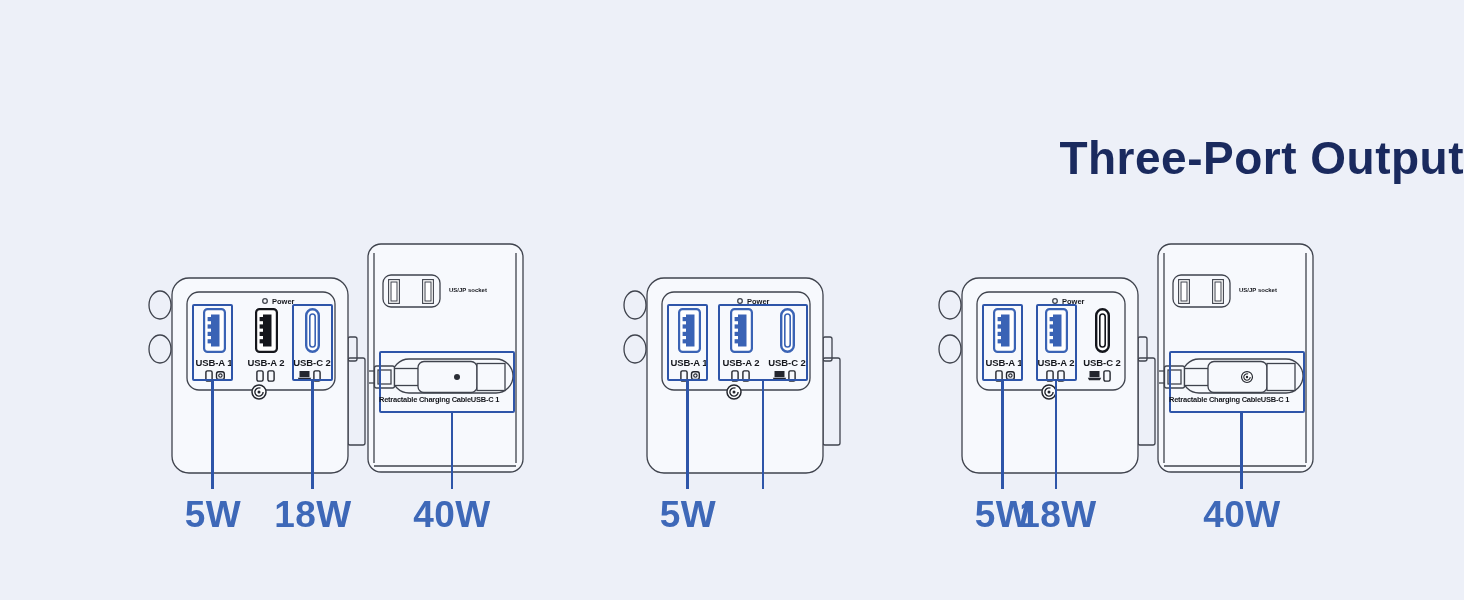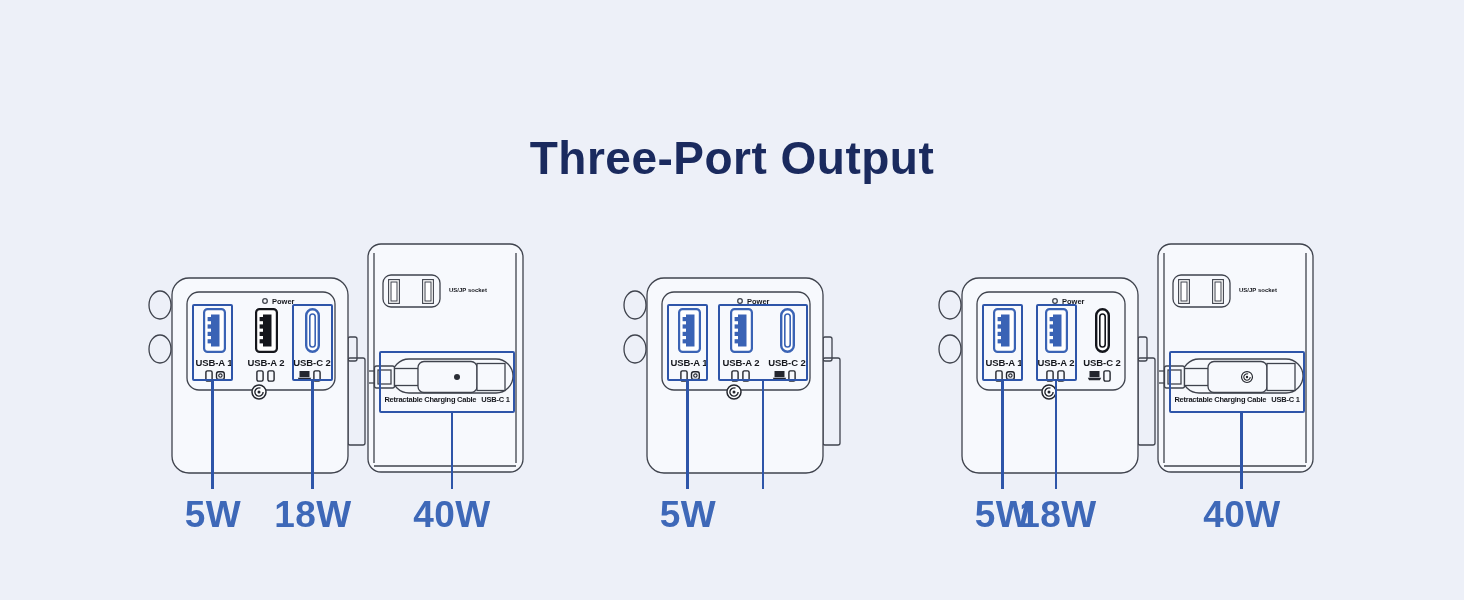--- a/index.html
+++ b/index.html
@@ -1,39 +1,39 @@
 <!DOCTYPE html>
 <html><head>
 <meta charset="utf-8">
 <style>
   html,body{margin:0;padding:0;}
   body{width:1464px;height:600px;overflow:hidden;
        font-family:"Liberation Sans","DejaVu Sans",sans-serif;}
   #page{position:relative;width:1464px;height:600px;background:#edf0f8;}
 
-  .page-title{position:absolute;left:0;top:131px;width:1464px;text-align:center;
+  .page-title{position:absolute;left:0;top:131px;width:1464px;text-align:right;
     font-size:46px;font-weight:800;letter-spacing:.5px;color:#1a2a5e;}
 
   svg.art{position:absolute;overflow:visible;}
 
   
   .port-blue{color:#3a63b5;}
   .port-black{color:#14161c;}
   .glyph{color:#23262e;}
   .lineart{color:#3f434d;}
 
   .power-label{position:absolute;top:297px;font-size:7.5px;font-weight:700;color:#15171d;}
   .port-label{position:absolute;top:357px;width:64px;text-align:center;
     font-size:9.5px;font-weight:700;letter-spacing:-.1px;color:#15171d;white-space:nowrap;}
   .socket-label{position:absolute;top:287px;font-size:6px;font-weight:700;color:#15171d;white-space:nowrap;}
 
   .hl{position:absolute;box-sizing:border-box;border:2.8px solid #2e55a9;border-radius:2px;background:transparent;}
   .cl{position:absolute;width:2.8px;background:#2e55a9;}
 
-  .cable-caption{position:absolute;width:136px;display:flex;justify-content:center;gap:5px;
+  .cable-caption{position:absolute;width:136px;display:flex;justify-content:flex-start;
     font-size:7.5px;font-weight:700;letter-spacing:-.25px;color:#14161c;white-space:nowrap;}
 
   .watt{position:absolute;top:494px;width:120px;text-align:center;
     font-size:37px;font-weight:700;color:#3e68b8;letter-spacing:.5px;}
   .watt.narrow{width:100px;}
 </style>
 </head>
 <body>
 
 <div id="page">

